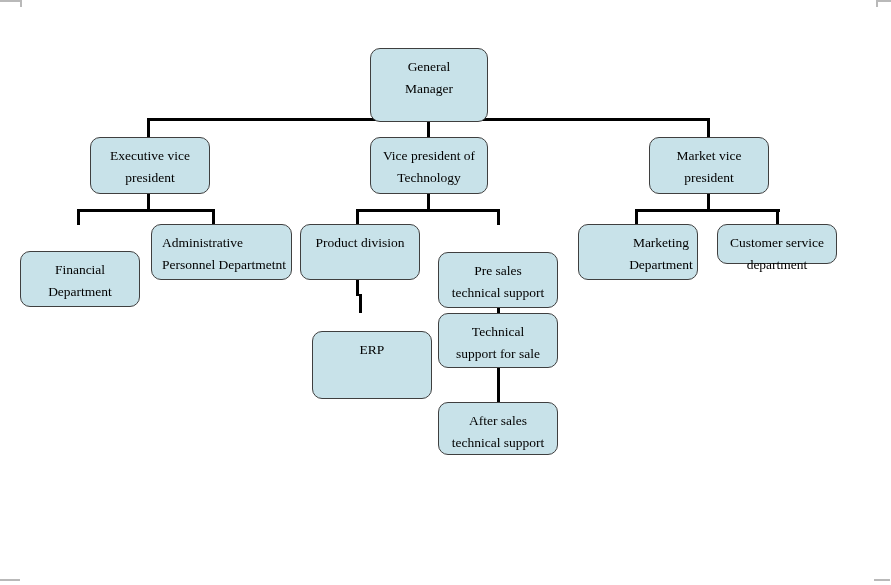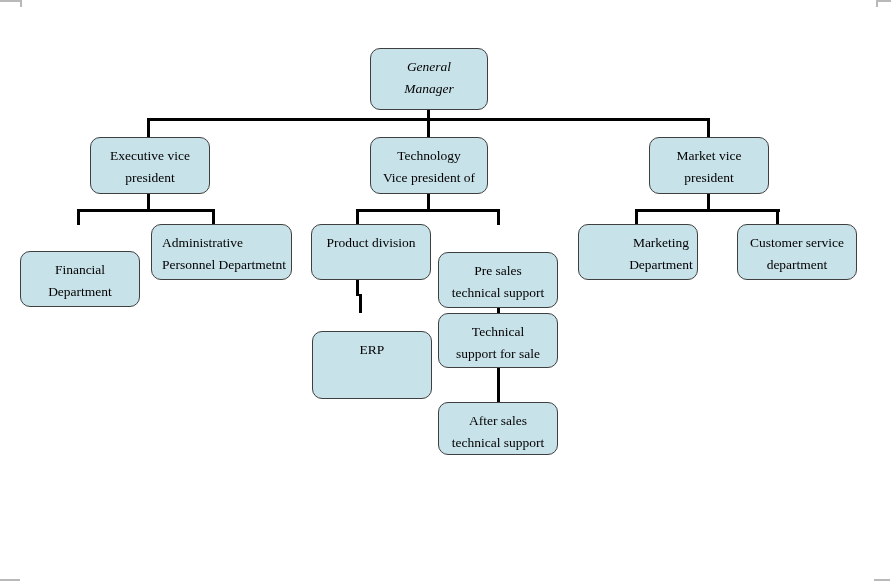--- a/index.html
+++ b/index.html
@@ -23,30 +23,30 @@
     text-align: center;
     padding-top: 7px;
   }
   .node .l { display: block; white-space: nowrap; }
   .node.left-align { text-align: left; padding-left: 10px; margin-left: 8px; }
 
   .ln { position: absolute; background: #000000; }
   .mark { position: absolute; background: #b9b9b9; }
 
   
-  #gm   { left: 370px; top: 48px;  width: 118px; height: 62px; font-style: italic; }
+  #gm   { left: 370px; top: 48px;  width: 118px; height: 74px; }
   #evp  { left: 90px;  top: 137px; width: 120px; height: 57px; }
   #vpt  { left: 370px; top: 137px; width: 118px; height: 57px; }
   #mvp  { left: 649px; top: 137px; width: 120px; height: 57px; }
   #fin  { left: 20px;  top: 224px; width: 120px; height: 56px; margin-top: 27px; }
   #adm  { left: 143px; top: 224px; width: 141px; height: 56px; }
-  #prod { left: 300px; top: 224px; width: 120px; height: 56px; margin-left: 11px; }
+  #prod { left: 300px; top: 224px; width: 120px; height: 56px; }
   #pre  { left: 438px; top: 224px; width: 120px; height: 56px; margin-top: 28px; }
   #mkt  { left: 578px; top: 224px; width: 120px; height: 56px; padding-left: 46px; }
-  #cs   { left: 717px; top: 224px; width: 120px; height: 56px; margin-left: 20px; }
+  #cs   { left: 717px; top: 224px; width: 120px; height: 40px; }
   #erp  { left: 300px; top: 331px; width: 120px; height: 68px; margin-left: 12px; }
   #tss  { left: 438px; top: 313px; width: 120px; height: 55px; }
   #ast  { left: 438px; top: 402px; width: 120px; height: 53px; }
 </style>
 </head>
 <body>
 
 <div class="canvas">
 
   <div class="ln" style="left:427px; top:106px; width:3px; height:33px;"></div>
@@ -78,22 +78,22 @@
     <span class="l">General</span>
     <span class="l">Manager</span>
   </div>
 
   <div class="node" id="evp">
     <span class="l">Executive vice</span>
     <span class="l">president</span>
   </div>
 
   <div class="node" id="vpt">
+    <span class="l">Vice president of</span>
     <span class="l">Technology</span>
-    <span class="l">Vice president of</span>
   </div>
 
   <div class="node" id="mvp">
     <span class="l">Market vice</span>
     <span class="l">president</span>
   </div>
 
   <div class="node" id="fin">
     <span class="l">Financial</span>
     <span class="l">Department</span>

